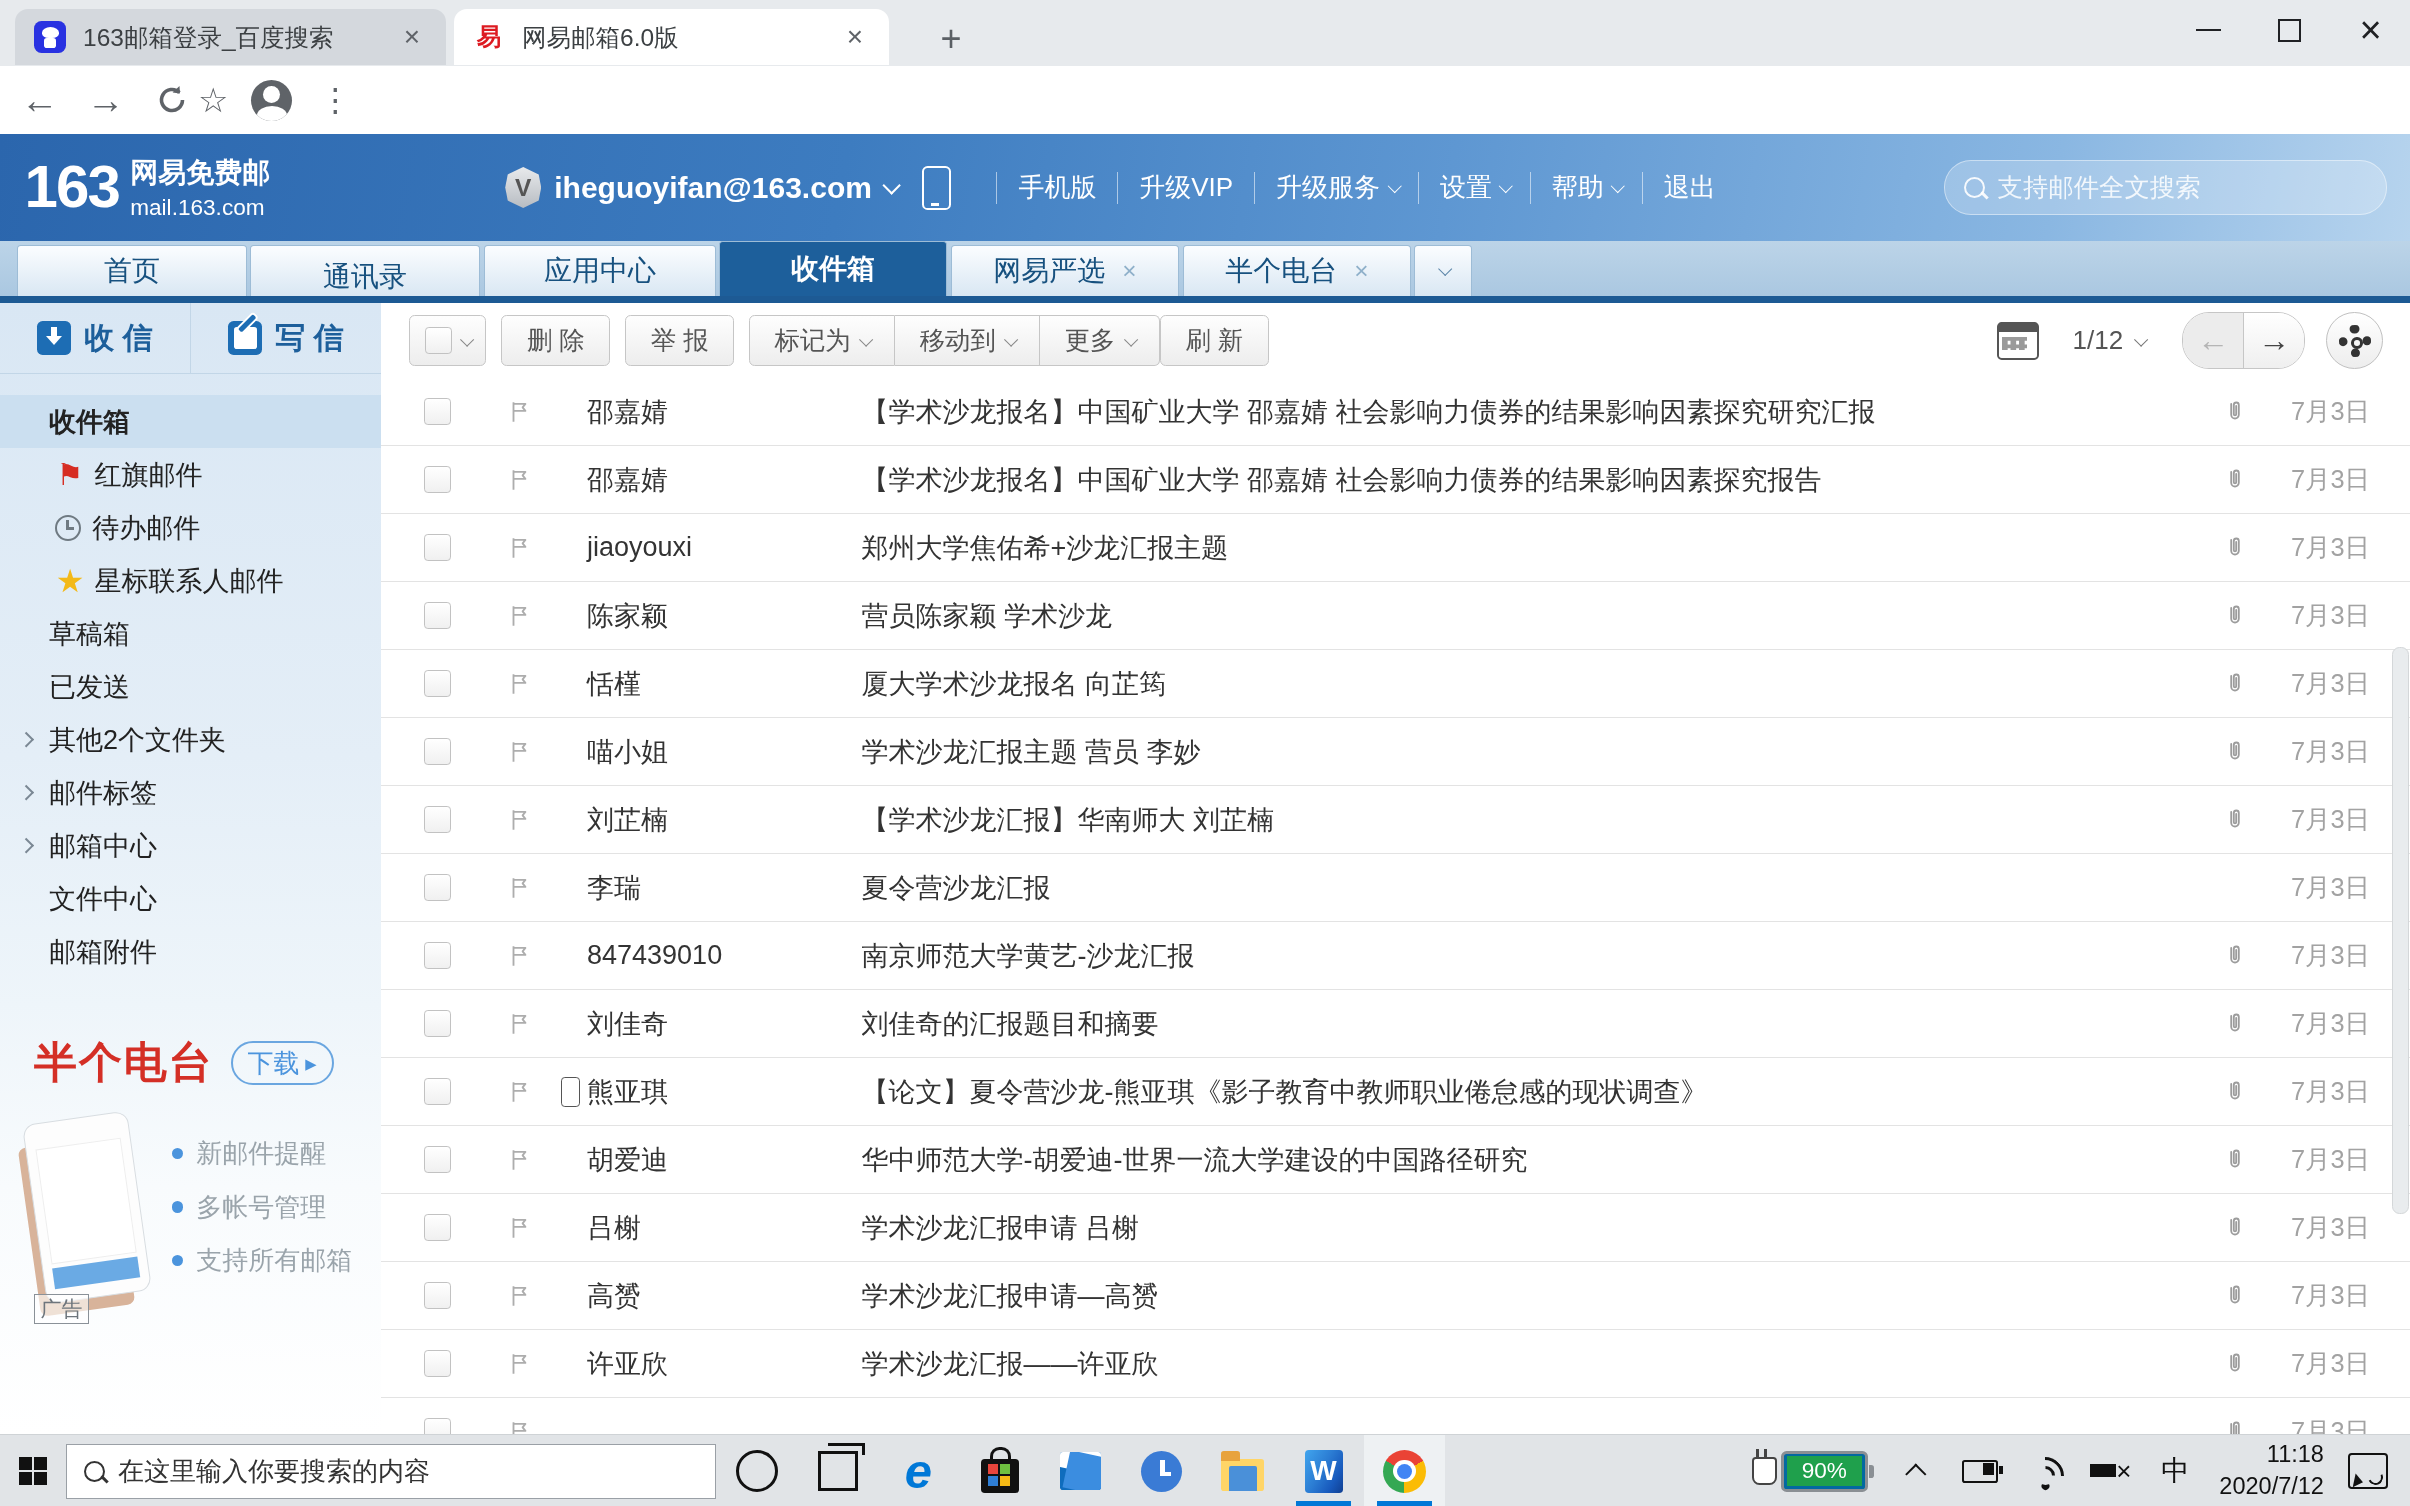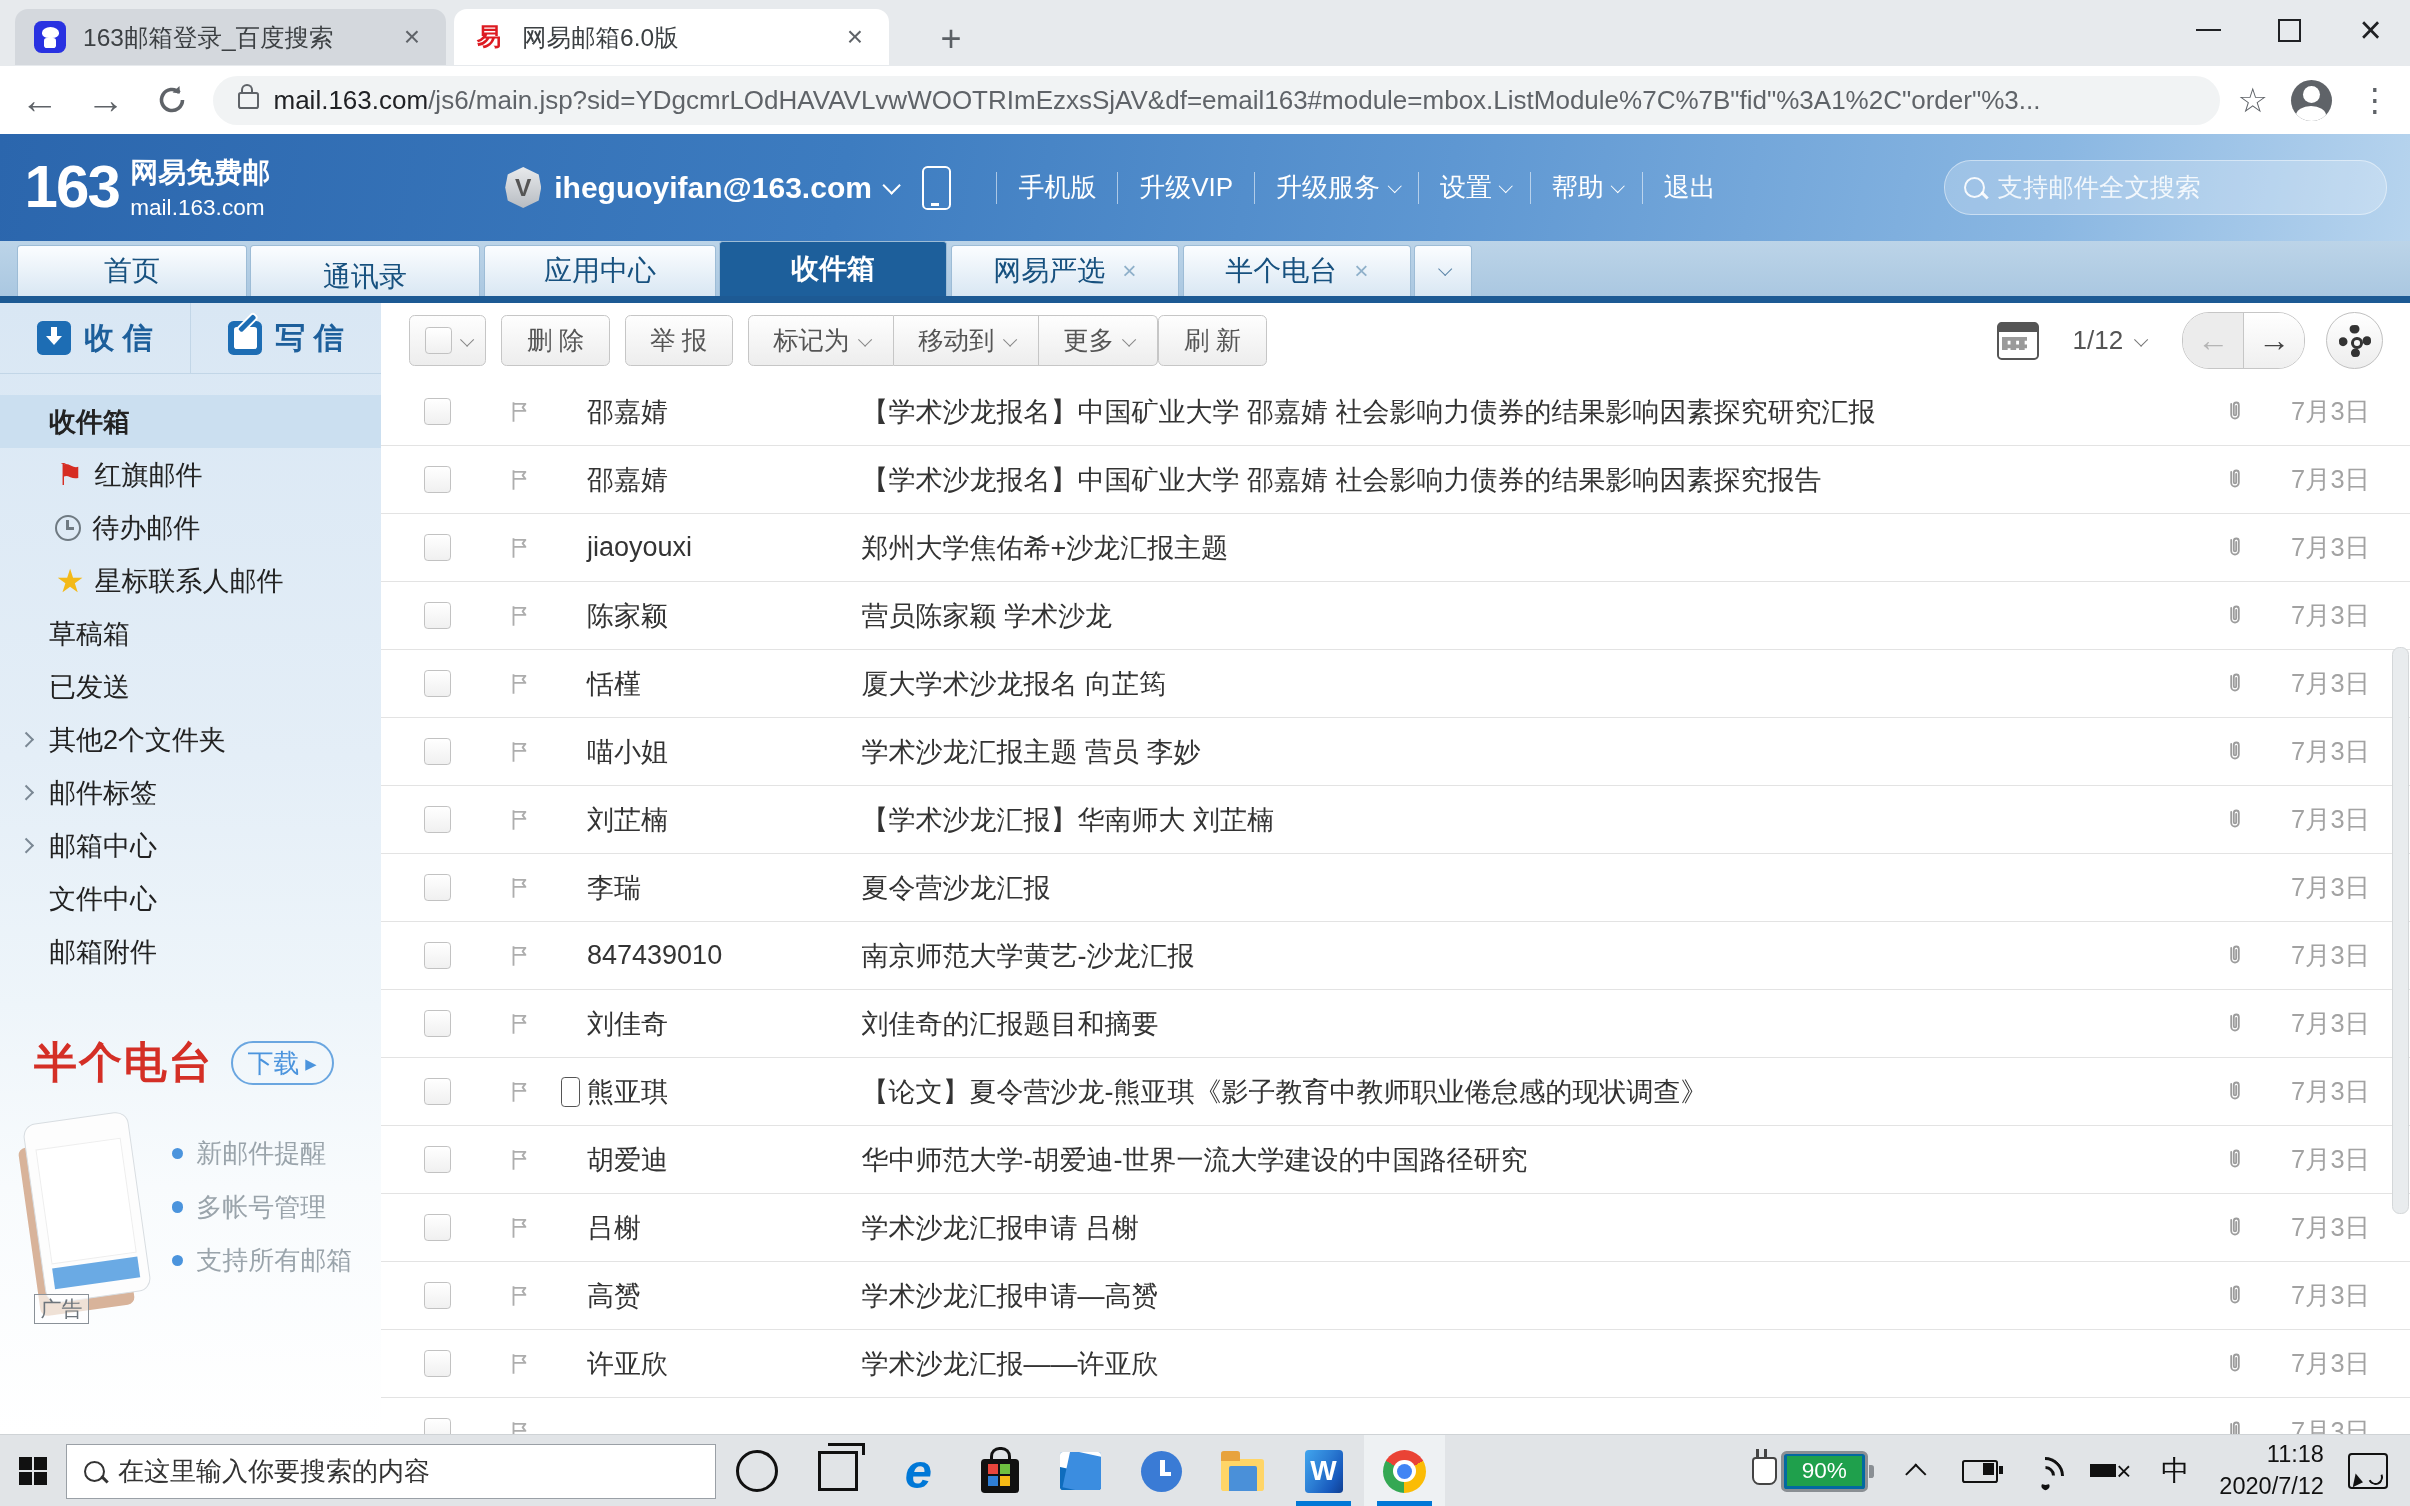--- a/index.html
+++ b/index.html
@@ -116,21 +116,21 @@
   .ad-phone::before{content:"";position:absolute;left:9.4px;right:9.4px;top:24.5px;bottom:38px;background:#fff;border:0.9px solid #eee;}
   .ad-phone::after{content:"";position:absolute;left:9.4px;right:9.4px;bottom:13px;height:21px;background:#6aaae4;}
   .ad-feats{margin-left:32px;display:flex;flex-direction:column;justify-content:center;}
   .ad-feat{display:flex;align-items:center;font-size:26px;color:#9aa4ab;margin:9.4px 0;}
   .ad-feat::before{content:"";width:11.3px;height:11.3px;border-radius:50%;background:#4b94dd;margin-right:13px;}
   .ad-tag{position:absolute;left:0;bottom:-26px;border:1.9px solid #8a9198;color:#6d757c;font-size:21px;padding:0 5.6px;background:rgba(255,255,255,.6);}
   
   .content{position:absolute;left:381px;top:303px;right:0;bottom:72px;background:#fff;overflow:hidden;}
   .listtoolbar{height:75px;display:flex;align-items:center;padding:0 28px;}
   .tbtn{height:51px;border:0.9px solid #c6c6c6;border-radius:5.6px;background:linear-gradient(#fefefe,#ededed);
-        display:flex;align-items:center;justify-content:center;font-size:25.4px;color:#555;padding:0 24.5px;box-sizing:border-box;font-family:Liberation Serif, serif;}
+        display:flex;align-items:center;justify-content:center;font-size:25.4px;color:#555;padding:0 24.5px;box-sizing:border-box;}
   .tbtn .chev{width:8.5px;height:8.5px;border-width:1.9px;border-color:#888;margin-left:9.4px;transform:rotate(45deg) translateY(-1.9px);}
   .tbtn + .tbtn{margin-left:15px;}
   .tgroup{display:flex;margin-left:15px;}
   .tgroup .tbtn{margin-left:0;border-radius:0;border-left:none;}
   .tgroup .tbtn:first-child{border-radius:5.6px 0 0 5.6px;border-left:0.9px solid #c6c6c6;}
   .tgroup .tbtn:last-child{border-radius:0 5.6px 5.6px 0;}
   .cb{width:24.5px;height:24.5px;border:0.9px solid #c2c2c2;border-radius:3.8px;background:linear-gradient(#fff,#f0f0f0);}
   .cal-ic{width:38px;height:34px;border:2.8px solid #555;border-radius:4.7px;position:relative;margin-left:auto;}
   .cal-ic::before{content:"";position:absolute;left:0;top:0;width:100%;height:8.5px;background:#555;}
   .cal-ic::after{content:"";position:absolute;left:3.8px;top:13px;width:24.5px;height:13px;
@@ -247,24 +247,20 @@
 
   <div class="chrometoolbar">
     <div class="navic ic-back"></div>
     <div class="navic ic-fwd"></div>
     <div class="navic">
       <svg width="36" height="36" viewBox="0 0 24 24">
           <path d="M19 12a7 7 0 1 1-2.05-4.95" fill="none" stroke="#5f6368" stroke-width="2.4"></path>
           <path d="M17 2.6 17.3 7.6 12.4 7" fill="#5f6368"></path>
         </svg>
     </div>
-    <div class="omnibox">
-      <span class="lock"></span>
-      <span class="url"><span class="host">mail.163.com</span><span class="path">/js6/main.jsp?sid=YDgcmrLOdHAVAVLvwWOOTRImEzxsSjAV&amp;df=email163#module=mbox.ListModule%7C%7B"fid"%3A1%2C"order"%3...</span></span>
-    </div>
     <span class="star"></span>
     <span class="avatar"></span>
     <span class="menu-dots"></span>
   </div>
 
   <div class="mailheader">
     <div class="logo">
       <span class="logo-num">163</span>
       <span class="logo-col">
         <span class="logo-cn">网易免费邮</span>

